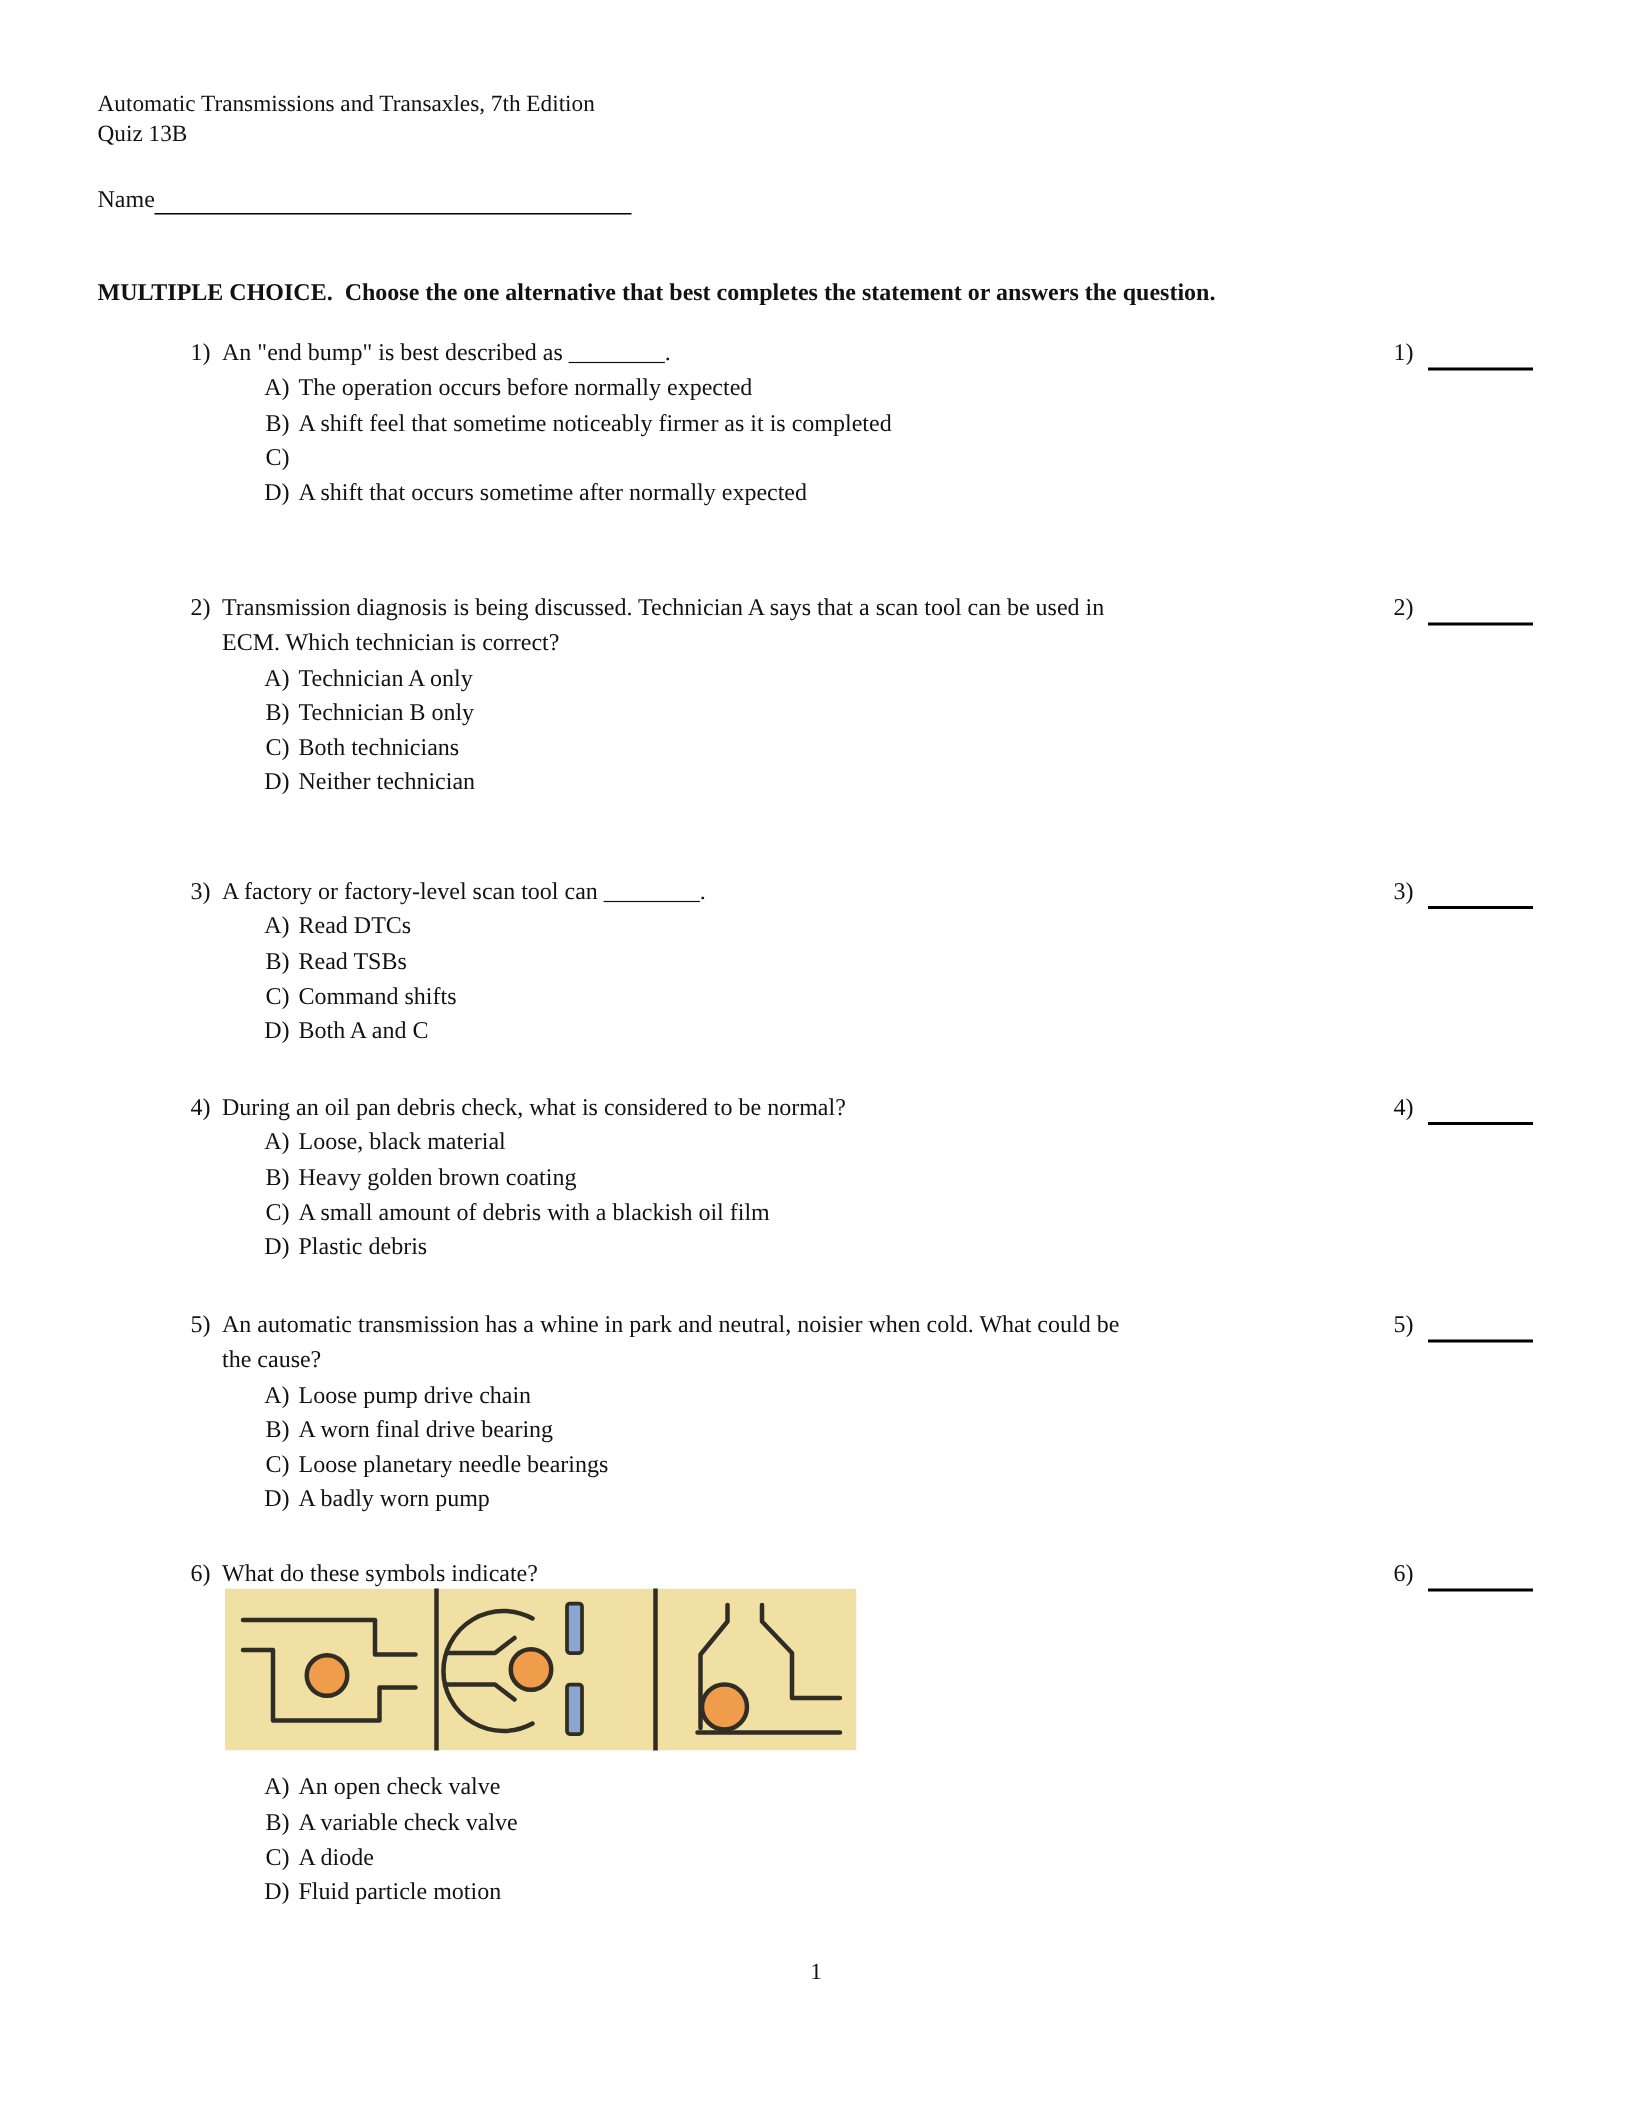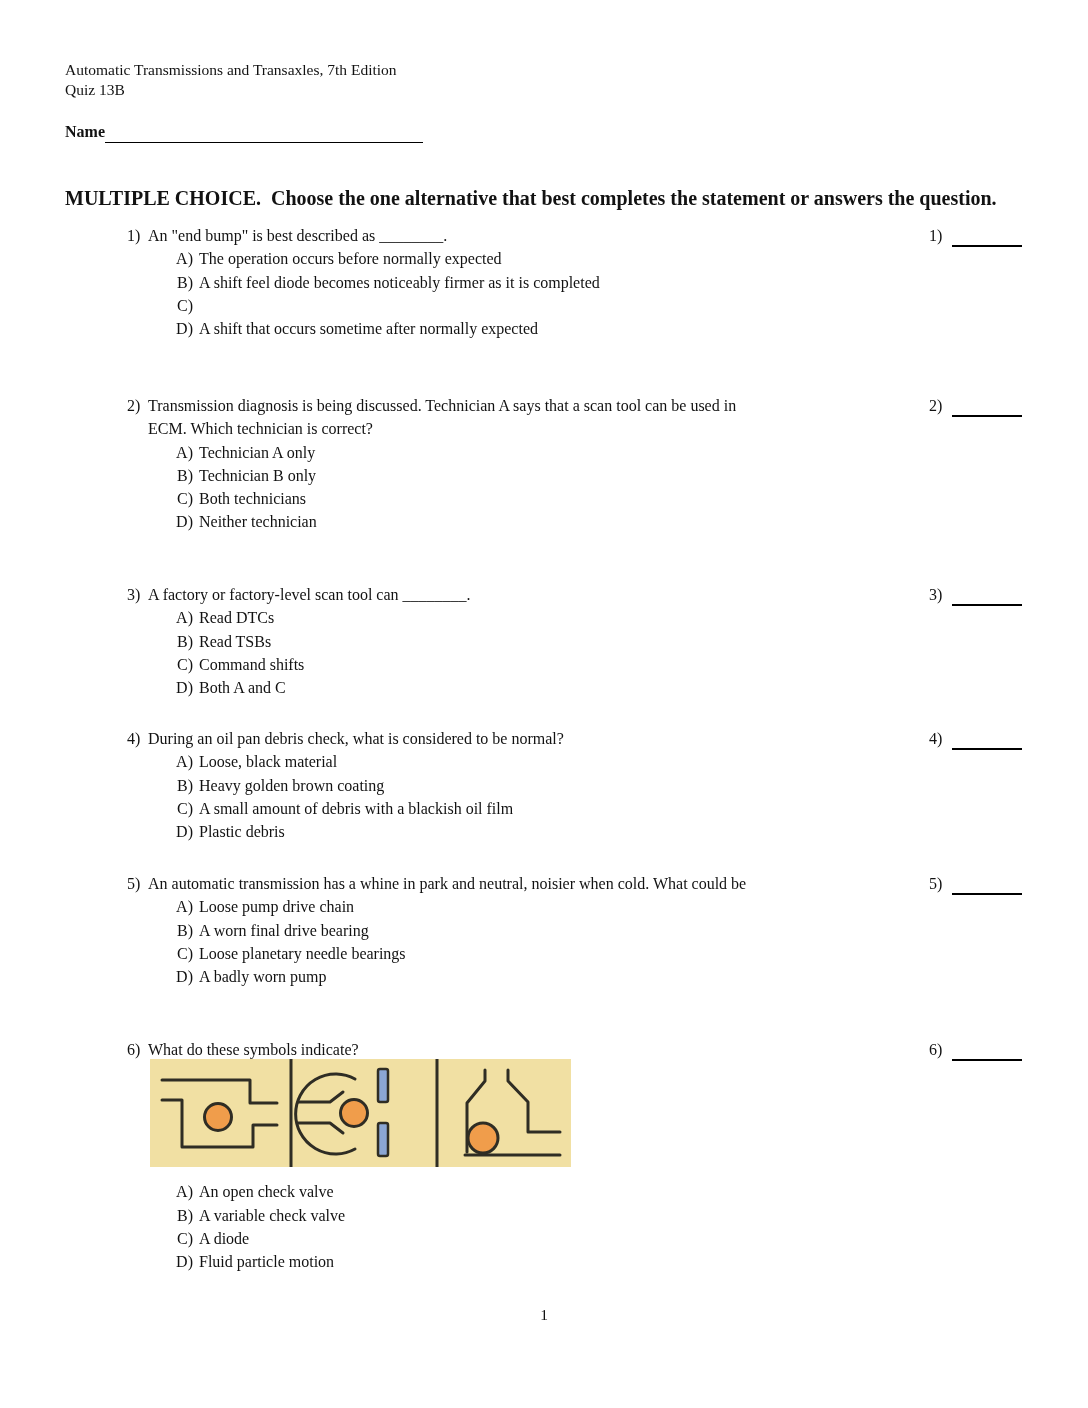--- a/index.html
+++ b/index.html
@@ -2,23 +2,23 @@
 <html><head>
 <meta charset="utf-8">
 <style>
   html,body{margin:0;padding:0;background:#ffffff;}
   .page{
     position:relative;width:1088px;height:1408px;background:#ffffff;
     font-family:"Liberation Serif","DejaVu Serif",serif;color:#121212;
     overflow:hidden;
   }
   .hdr{position:absolute;left:65px;top:60px;font-weight:normal;font-size:15.5px;line-height:20px;white-space:nowrap;}
-  .name-row{position:absolute;left:65px;top:123px;font-size:16px;font-weight:bold;display:flex;align-items:flex-start;}
+  .name-row{position:absolute;left:65px;top:123px;font-size:16px;font-weight:normal;display:flex;align-items:flex-end;}
   .name-line{display:inline-block;width:318px;height:19px;border-bottom:1.7px solid #000;}
-  .mc{position:absolute;left:65px;top:187px;font-weight:bold;font-size:20px;white-space:pre-wrap;}
+  .mc{position:absolute;left:65px;top:187px;font-weight:bold;font-size:16px;white-space:pre-wrap;}
   .q{position:absolute;left:127px;width:800px;font-size:16px;line-height:23.3px;}
   .stem{display:flex;}
   .qnum{flex:0 0 18px;margin-right:3px;white-space:nowrap;}
   .slines div{white-space:nowrap;}
   .opt{display:flex;margin-left:46px;}
   .olabel{flex:0 0 20px;margin-right:6px;text-align:right;white-space:nowrap;}
   .olines div{white-space:nowrap;text-align:right;}
   .ans{position:absolute;left:929px;font-size:16px;line-height:23.3px;display:flex;align-items:flex-start;}
   .ans-num{white-space:nowrap;}
   .ans-line{display:inline-block;width:70px;height:21px;border-bottom:2px solid #000;margin-left:10px;}
@@ -57,21 +57,21 @@
         <div class="opts">
           <div class="opt">
             <span class="olabel">A)</span>
             <div class="olines">
               <div>The operation occurs before normally expected</div>
             </div>
           </div>
           <div class="opt">
             <span class="olabel">B)</span>
             <div class="olines">
-              <div>A shift feel diode becomes noticeably firmer as it is completed</div>
+              <div>A shift feel that sometime noticeably firmer as it is completed</div>
             </div>
           </div>
           <div class="opt">
             <span class="olabel">C)</span>
           </div>
           <div class="opt">
             <span class="olabel">D)</span>
             <div class="olines">
               <div>A shift that occurs sometime after normally expected</div>
             </div>
@@ -179,20 +179,21 @@
               <div>Plastic debris</div>
             </div>
           </div>
         </div>
       </div>
       <div class="q" style="top: 872px;">
         <div class="stem">
           <span class="qnum">5)</span>
           <div class="slines">
             <div>An automatic transmission has a whine in park and neutral, noisier when cold. What could be</div>
+            <div>the cause?</div>
           </div>
         </div>
         <div class="opts">
           <div class="opt">
             <span class="olabel">A)</span>
             <div class="olines">
               <div>Loose pump drive chain</div>
             </div>
           </div>
           <div class="opt">

